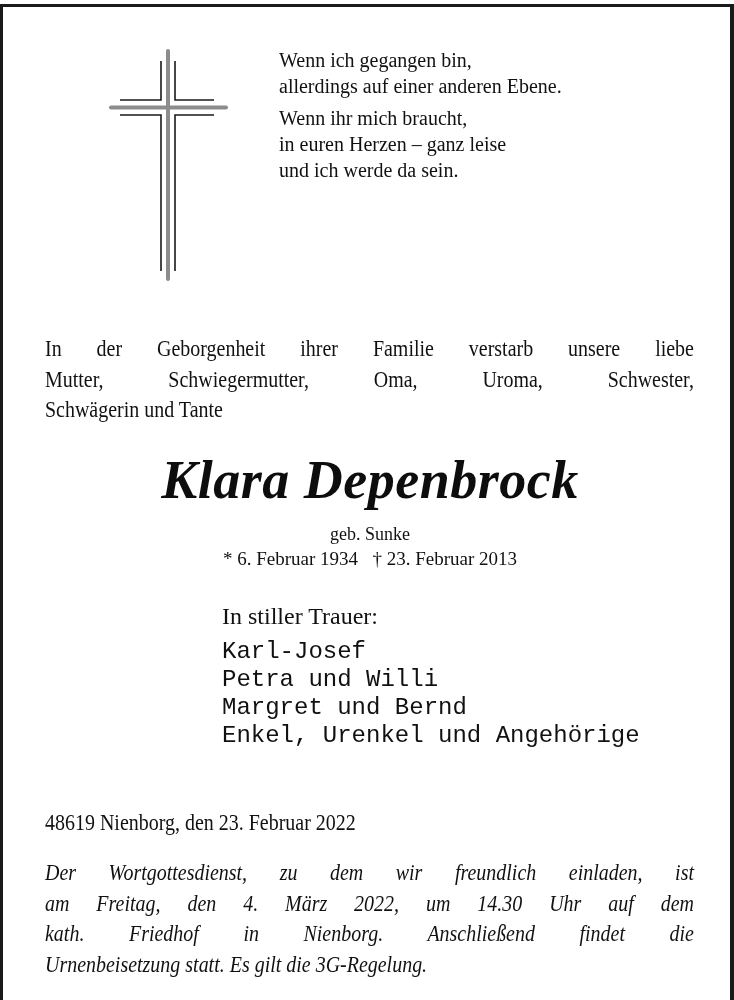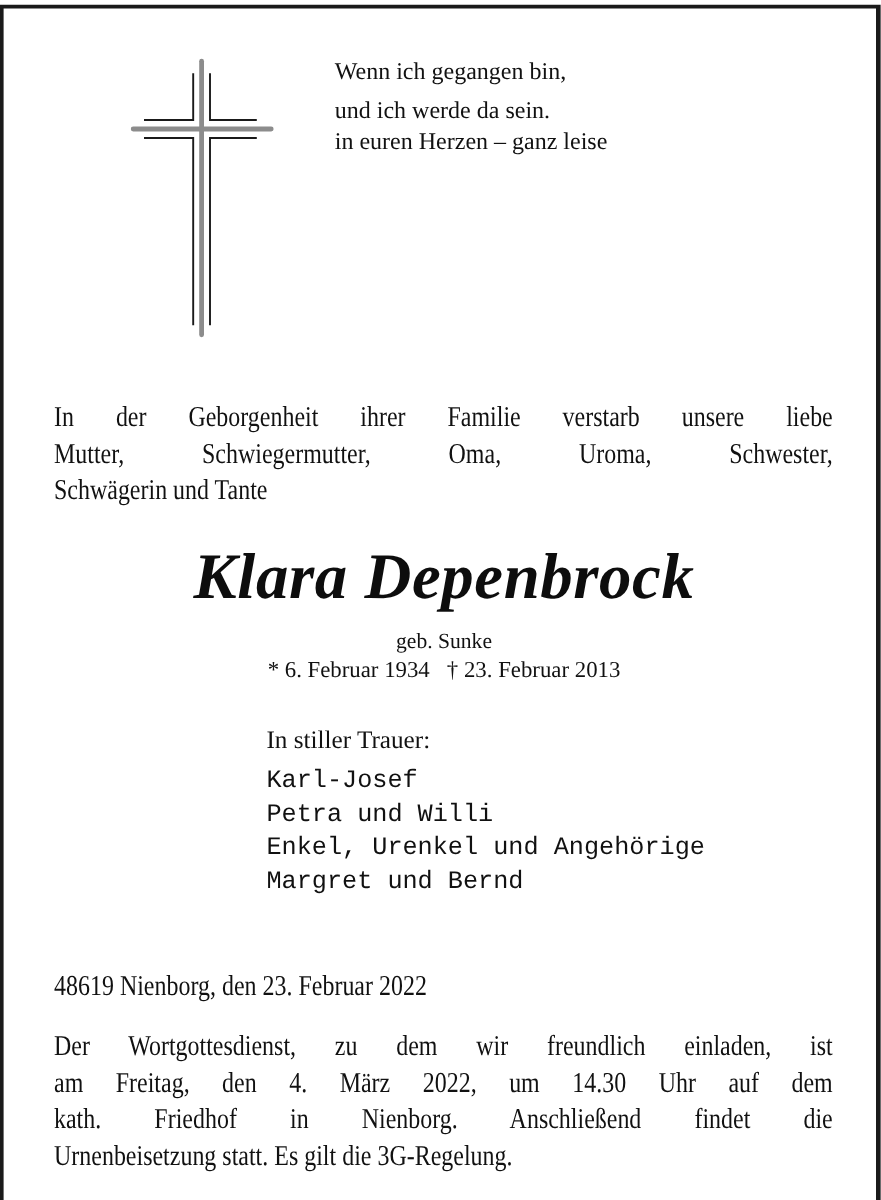--- a/index.html
+++ b/index.html
@@ -24,34 +24,34 @@
     .block { position: absolute; left: 42px; width: 649px; font-size: 24px; line-height: 30.5px; }
     .jline {
       display: block; white-space: nowrap; text-align: justify; text-align-last: justify;
       width: 780px; transform: scaleX(0.832); transform-origin: left top;
     }
     .lline {
       display: block; white-space: nowrap;
       transform: scaleX(0.832); transform-origin: left top;
     }
     .intro { top: 326px; }
-    .closing { top: 850px; }
+    .closing { top: 850px; font-style: italic; }
     .placedate { position: absolute; left: 42px; top: 800px; font-size: 24px; line-height: 30px; white-space: nowrap; transform: scaleX(0.832); transform-origin: left top; }
 
     
     .name {
       position: absolute; left: 0; width: 734px; top: 443px; text-align: center;
       font-family: "Liberation Serif", "DejaVu Serif", serif; font-weight: bold; font-style: italic;
       font-size: 54px; line-height: 60px; color: #0d0d0d; letter-spacing: 0.5px;
     }
     .maiden { position: absolute; left: 0; width: 734px; top: 516px; text-align: center; font-size: 18px; line-height: 22px; }
     .dates { position: absolute; left: 0; width: 734px; top: 540px; text-align: center; font-size: 19px; line-height: 24px; white-space: pre; }
 
     
-    .mourners { position: absolute; left: 219px; top: 595px; font-size: 21px; line-height: 28px; }
+    .mourners { position: absolute; left: 219px; top: 595px; font-size: 24px; line-height: 28px; }
     .mourners .heading { display: block; margin-bottom: 8px; }
     .mourners .name-line { display: block; white-space: nowrap; font-family: Liberation Mono, monospace; }
   </style>
 </head>
 <body>
 
 <div class="frame">
 
   <svg class="cross" viewBox="0 0 734 300" xmlns="http://www.w3.org/2000/svg">
 
@@ -68,43 +68,45 @@
 
     <g stroke="#8c8c8c" stroke-width="4" stroke-linecap="round">
       <line x1="165" y1="44" x2="165" y2="272"></line>
       <line x1="108" y1="100.5" x2="223" y2="100.5"></line>
     </g>
   </svg>
 
   <div class="poem serif">
     <p class="stanza">
       <span class="line">Wenn ich gegangen bin,</span>
+      <span class="line">allerdings auf einer anderen Ebene.</span>
     </p>
     <p class="stanza">
+      <span class="line">Wenn ihr mich braucht,</span>
+      <span class="line">in euren Herzen – ganz leise</span>
       <span class="line">und ich werde da sein.</span>
-      <span class="line">in euren Herzen – ganz leise</span>
     </p>
   </div>
 
   <div class="block intro serif">
     <span class="jline">In der Geborgenheit ihrer Familie verstarb unsere liebe</span>
     <span class="jline">Mutter, Schwiegermutter, Oma, Uroma, Schwester,</span>
     <span class="lline">Schwägerin und Tante</span>
   </div>
 
   <div class="name">Klara Depenbrock</div>
   <div class="maiden serif">geb. Sunke</div>
   <div class="dates serif"><span>* 6. Februar 1934</span>   <span>† 23. Februar 2013</span></div>
 
   <div class="mourners serif">
     <span class="heading">In stiller Trauer:</span>
     <span class="name-line">Karl-Josef</span>
     <span class="name-line">Petra und Willi</span>
+    <span class="name-line">Margret und Bernd</span>
     <span class="name-line">Enkel, Urenkel und Angehörige</span>
-    <span class="name-line">Margret und Bernd</span>
   </div>
 
   <div class="placedate serif">48619 Nienborg, den 23. Februar 2022</div>
 
   <div class="block closing serif">
     <span class="jline">Der Wortgottesdienst, zu dem wir freundlich einladen, ist</span>
     <span class="jline">am Freitag, den 4. März 2022, um 14.30 Uhr auf dem</span>
     <span class="jline">kath. Friedhof in Nienborg. Anschließend findet die</span>
     <span class="lline">Urnenbeisetzung statt. Es gilt die 3G-Regelung.</span>
   </div>

